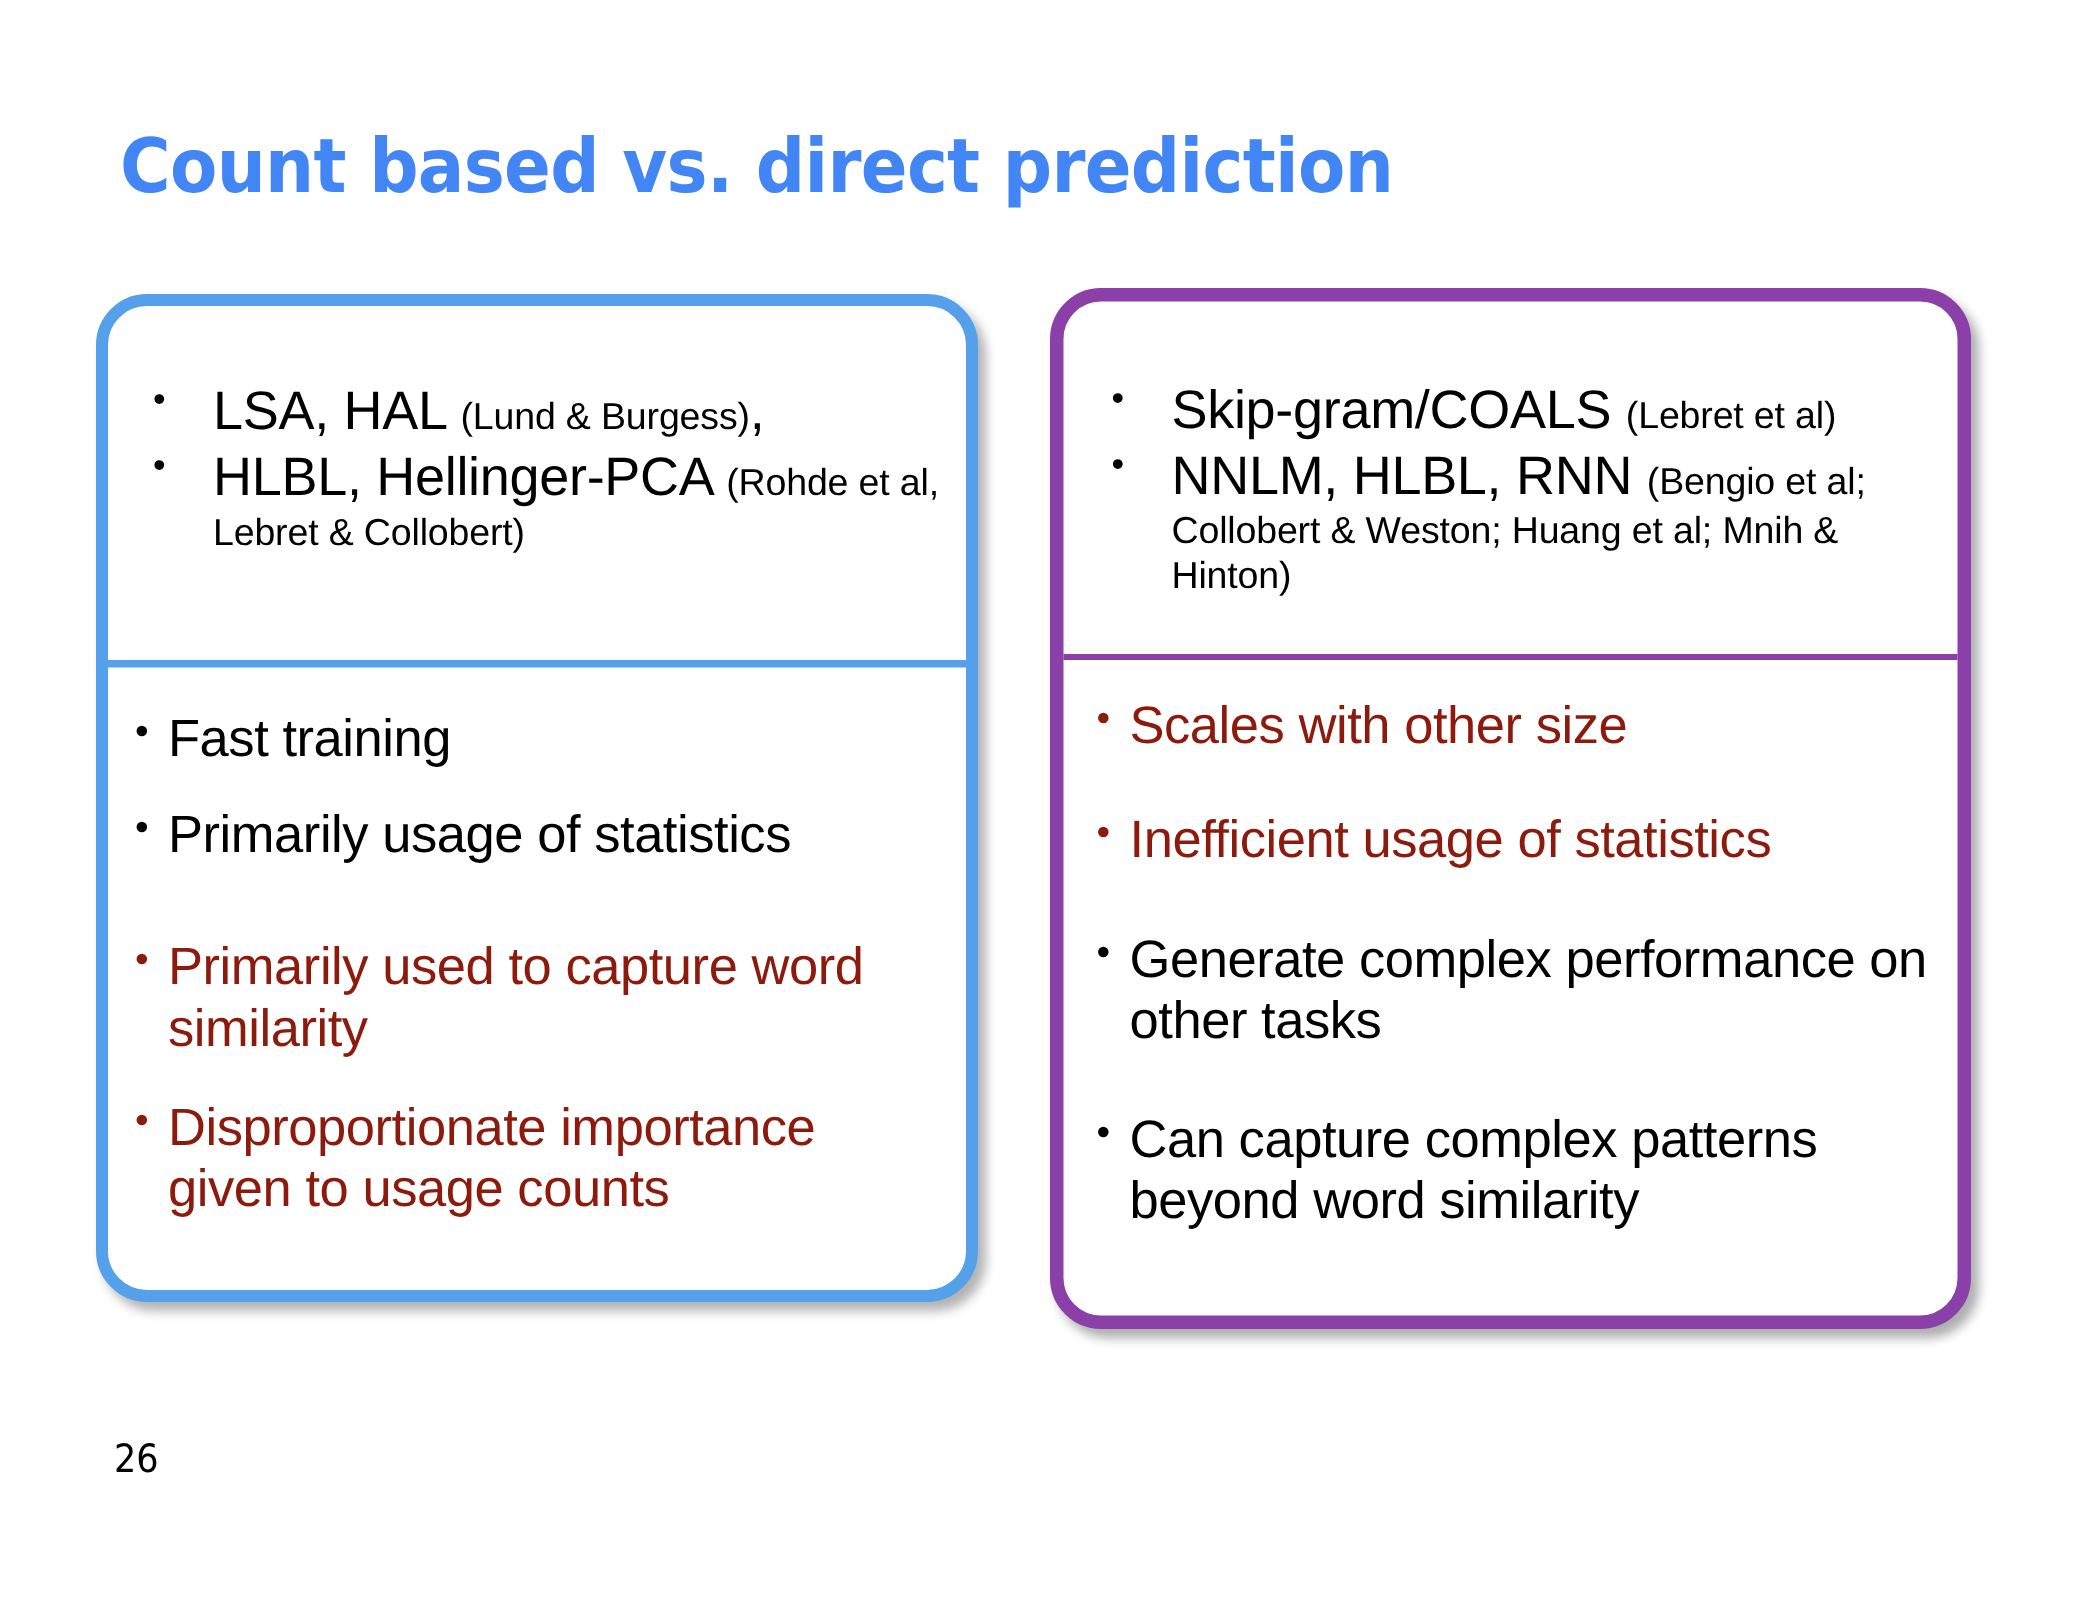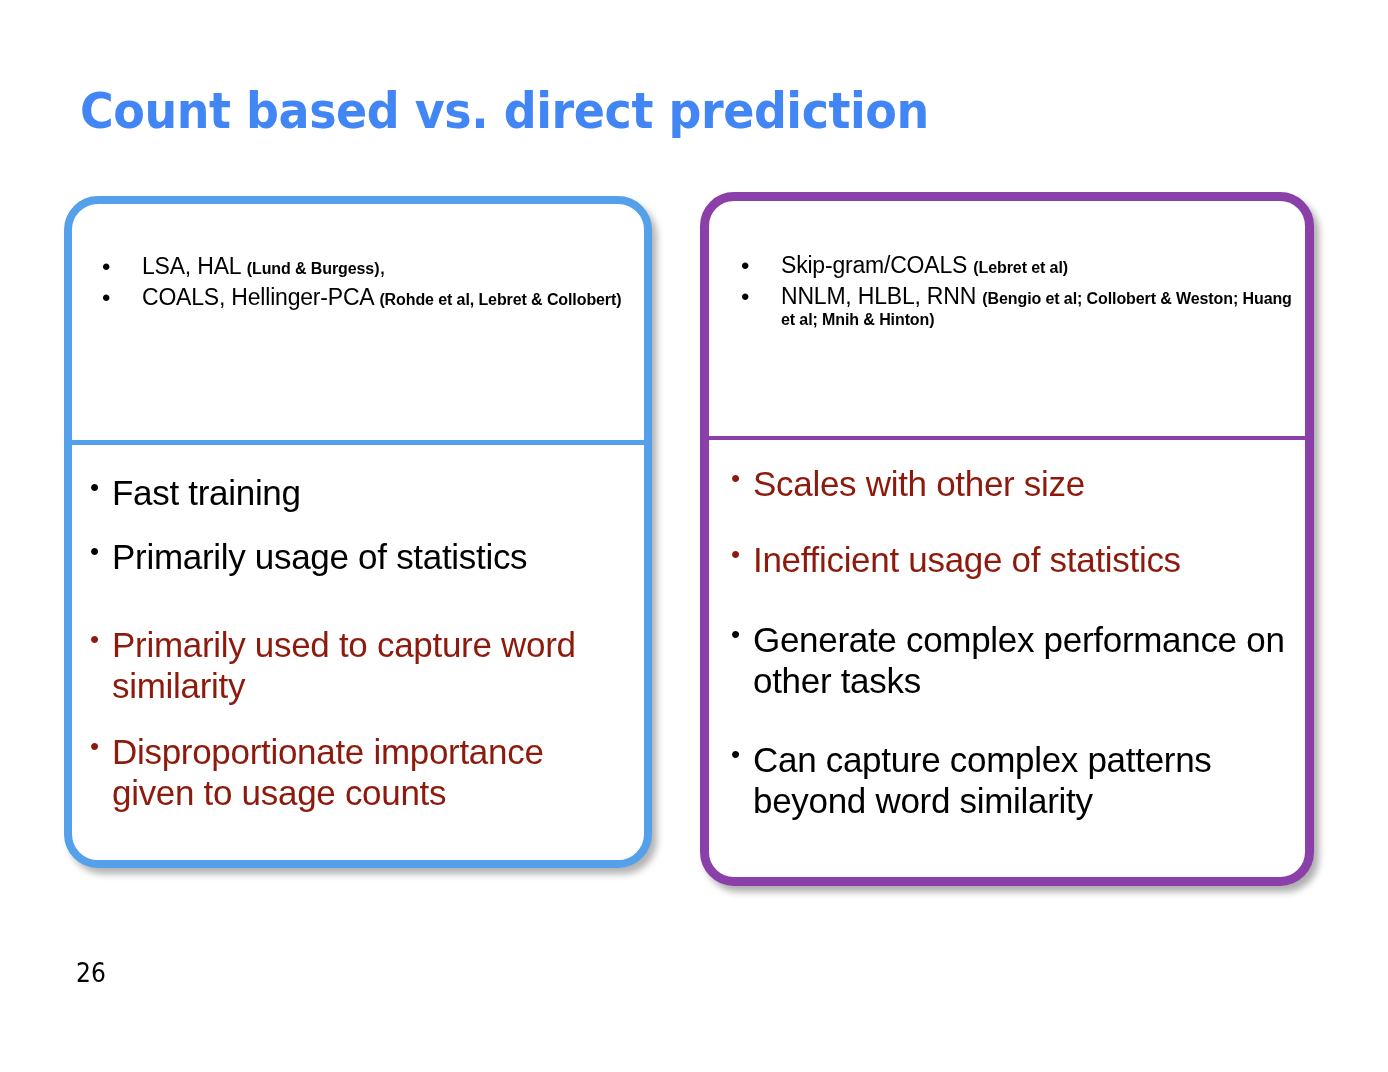--- a/index.html
+++ b/index.html
@@ -77,27 +77,26 @@
     font-size: 24px;
     line-height: 1.28;
     color: #000;
     width: 48px;
     text-align: left;
     padding-left: 8px;
     box-sizing: border-box;
   }
   .cite-text { flex: 1 1 auto; }
   .cite-main {
-    font-size: 23px;
+    font-size: 36px;
     letter-spacing: -0.2px;
   }
   .cite-sub {
-    font-size: 16px;
+    font-size: 25px;
     letter-spacing: -0.1px;
-    font-weight: bold;
   }
 
   
   .divider {
     position: absolute;
     left: 0;
     right: 0;
     height: 5px;
   }
   .divider-blue   { background: #55a0ea; top: 236px; }
@@ -158,21 +157,21 @@
 
   <div class="cite-region">
 
     <div class="cite-item">
       <span class="cite-bullet">•</span>
       <span class="cite-text"><span class="cite-main">LSA, HAL </span><span class="cite-sub">(Lund &amp; Burgess)</span><span class="cite-main">,</span></span>
     </div>
 
     <div class="cite-item">
       <span class="cite-bullet">•</span>
-      <span class="cite-text"><span class="cite-main">COALS, Hellinger-PCA </span><span class="cite-sub">(Rohde et al, Lebret &amp; Collobert)</span></span>
+      <span class="cite-text"><span class="cite-main">HLBL, Hellinger-PCA </span><span class="cite-sub">(Rohde et al, Lebret &amp; Collobert)</span></span>
     </div>
 
   </div>
 
   <div class="divider divider-blue"></div>
 
   <div class="list-region">
 
     <div class="list-item g0 c-black">
       <span class="list-bullet">•</span>

